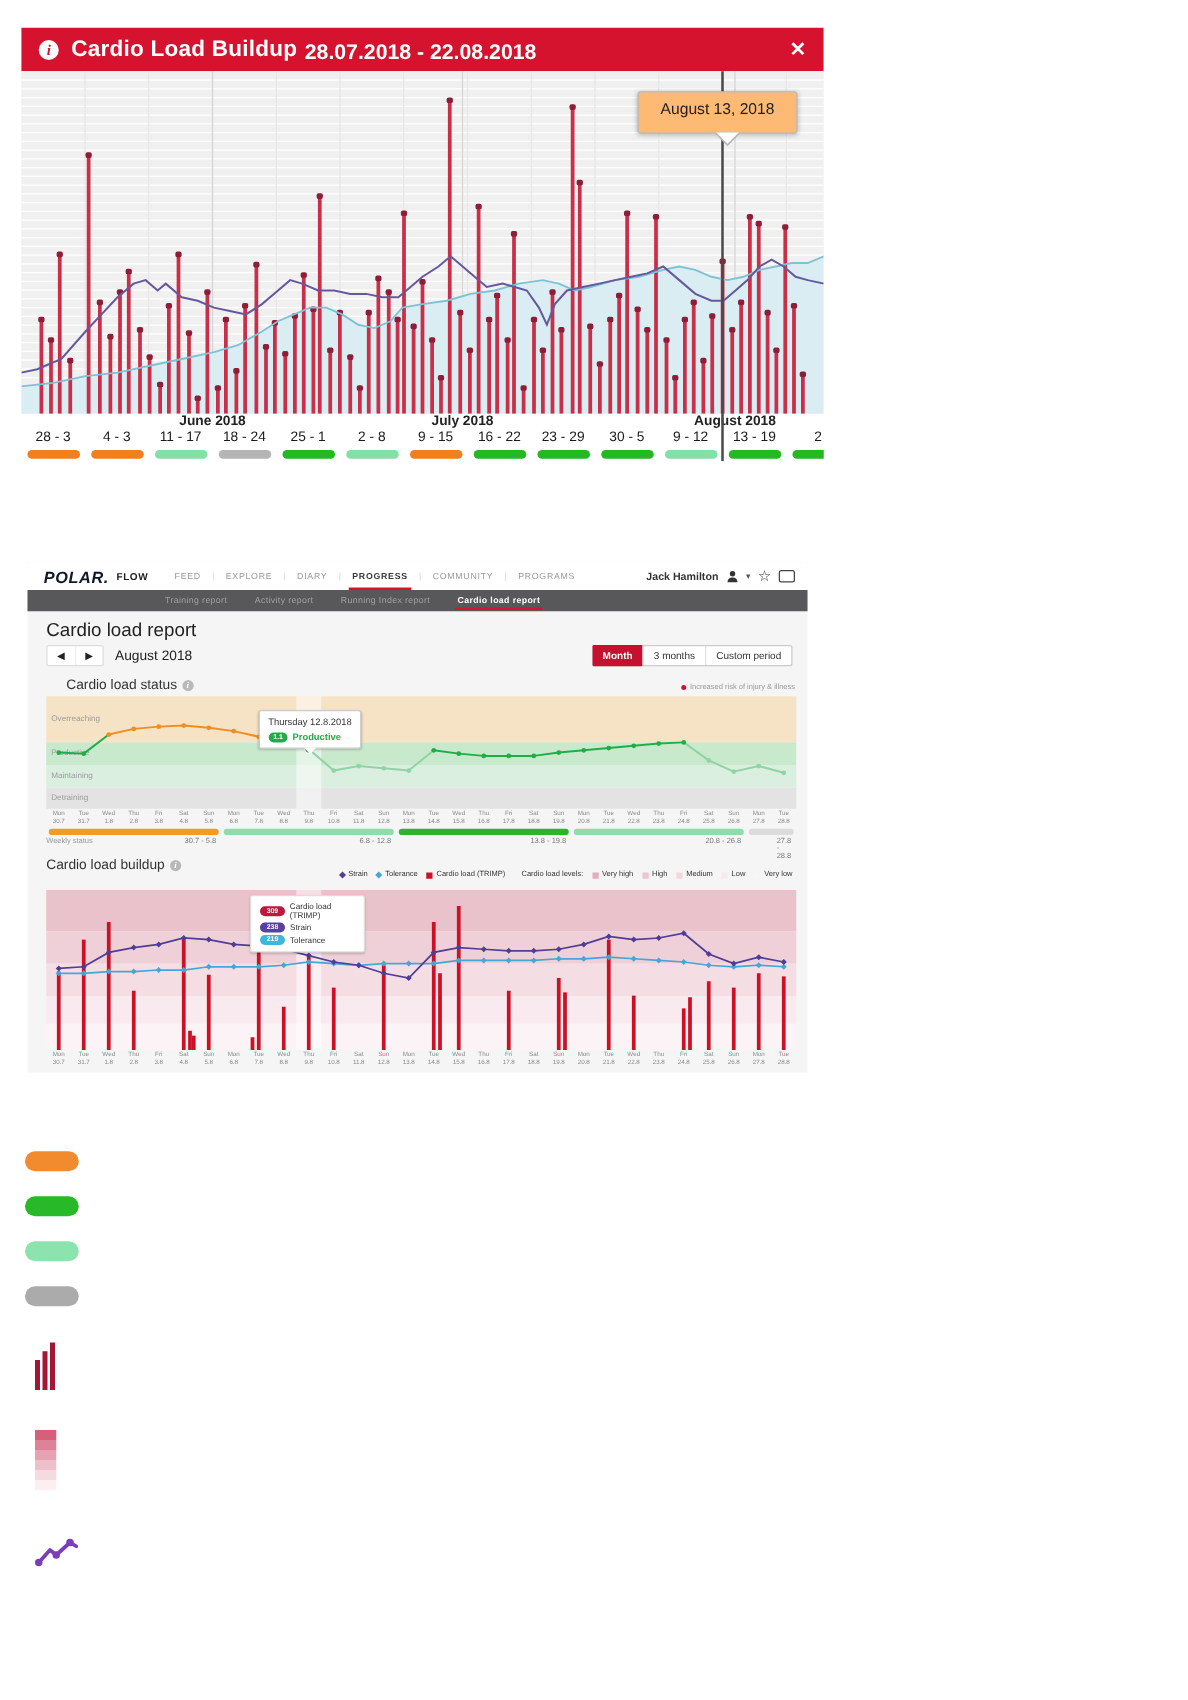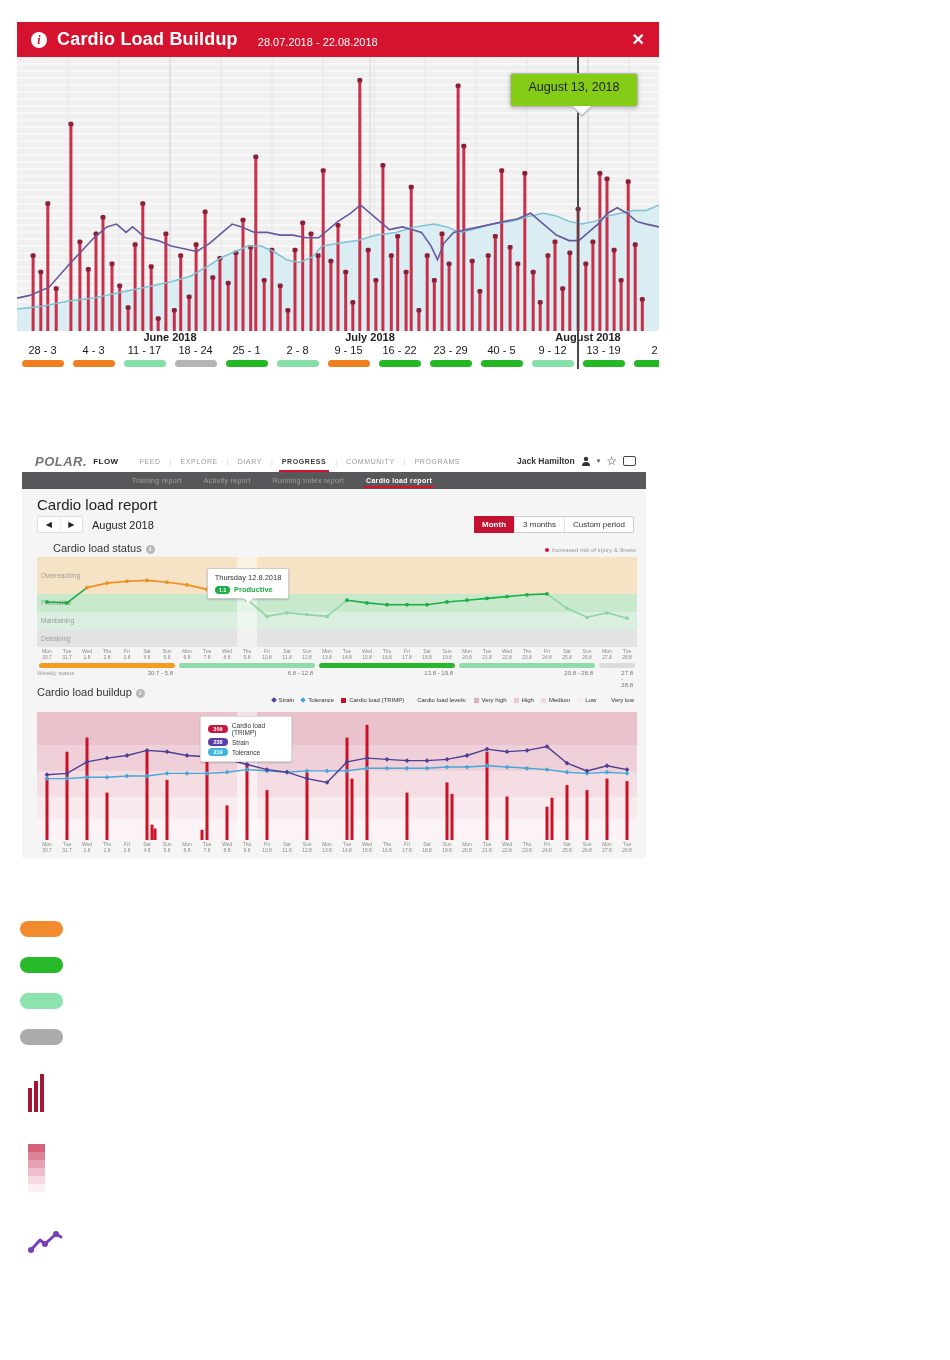--- a/index.html
+++ b/index.html
@@ -7,48 +7,48 @@
          font-family:"Liberation Sans", sans-serif; overflow:hidden; }
 
   
   .ovl { position:absolute; left:17px; top:22px; width:642px; height:347px; overflow:hidden; }
   .ovl-head { position:absolute; left:0; top:0; width:642px; height:35px; background:#d5132f;
               display:flex; align-items:center; color:#fff; }
   .ovl-info { width:16px; height:16px; border-radius:50%; background:#fff; color:#d5132f;
               font:italic bold 12px "Liberation Serif", serif; text-align:center; line-height:16px;
               margin:0 10px 0 14px; }
   .ovl-title { font-size:18px; font-weight:bold; letter-spacing:.2px; }
-  .ovl-dates { font-size:11px; margin-left:20px; margin-top:4px; font-weight:normal; }
+  .ovl-dates { font-size:17px; margin-left:6px; margin-top:4px; font-weight:bold; }
   .ovl-close { position:absolute; right:14px; top:8px; font-size:16px; font-weight:bold; cursor:pointer; }
   .ovl-plot { position:absolute; left:0; top:35px; width:642px; height:274px; background:#f1f0f0; }
   .ovl-months { position:absolute; left:0; top:309px; width:642px; height:14px;font-weight:bold; }
   .ovl-month { position:absolute; transform:translateX(-50%); font-size:11px; color:#222; white-space:nowrap; }
   .ovl-weeks { position:absolute; left:0; top:322px; width:642px; height:14px; }
   .ovl-week { position:absolute; transform:translateX(-50%); font-size:11px; color:#1a1a1a; white-space:nowrap; }
   .ovl-pills { position:absolute; left:0; top:338px; width:642px; height:8px; }
   .ovl-pill { position:absolute; width:42px; height:7px; border-radius:3.5px; transform:translateX(-50%); }
   .crosshair { position:absolute; width:2px; background:#4a4a4a; z-index:5; }
-  .tt-a { position:absolute; left:493px; top:51px; width:128px; background:#84cc16;
+  .tt-a { position:absolute; left:493px; top:51px; width:128px; background:#fdba74;
           border:1px solid #b9b9b9; border-radius:3px; box-shadow:0 1px 4px rgba(0,0,0,.25);
           z-index:6; padding:6px 0 7px 0; }
   .tt-a:after { content:""; position:absolute; left:62px; bottom:-9px; border:9px solid transparent;
                 border-top-color:#fff; border-bottom:none; }
   .tt-a:before { content:""; position:absolute; left:61px; bottom:-11px; border:10px solid transparent;
                  border-top-color:#b9b9b9; border-bottom:none; }
   .tt-a-date { text-align:center; font-size:12.5px; color:#222; margin-bottom:5px; }
   .tt-a-row { display:flex; align-items:center; padding:1.5px 0 1.5px 9px; }
   .tt-a-pill { width:38px; height:14px; border-radius:7px; color:#fff; font-size:10.5px; font-weight:bold;
                text-align:center; line-height:14px; margin-right:7px; }
   .tt-a-lbl { font-size:12px; color:#333; }
 
   
   .site { position:absolute; left:22px; top:450px; width:624px; height:408px; background:#f5f5f5; }
   .site-head { position:absolute; left:0; top:0; width:624px; height:22px; background:#fff;
                display:flex; align-items:center; }
-  .logo { font:italic 900 13px "Liberation Sans", sans-serif; letter-spacing:.5px; color:#737373; margin-left:13px; }
+  .logo { font:italic 900 13px "Liberation Sans", sans-serif; letter-spacing:.5px; color:#0f172a; margin-left:13px; }
   .flowlbl { font-size:8px; font-weight:bold; color:#222; margin-left:6px; letter-spacing:.5px; }
   .nav-items { display:flex; align-items:center; margin-left:12px; }
   .nav-item { font-size:7px; color:#9a9a9a; letter-spacing:.6px; padding:0 9px; position:relative; }
   .nav-sep { color:#d5d5d5; font-size:7px; }
   .nav-item.active { color:#3a3a3a; font-weight:bold; }
   .nav-item.active:after { content:""; position:absolute; left:6px; right:6px; bottom:-7px; height:2px; background:#d5132f; }
   .site-user { position:absolute; right:10px; top:0; height:22px; display:flex; align-items:center; gap:6px; }
   .user-name { font-size:8.5px; font-weight:bold; color:#333; }
   .caret { font-size:7px; color:#555; }
   .star { font-size:12px; color:#333; line-height:12px; }
@@ -362,21 +362,21 @@
   <div class="ovl-weeks" id="ovl-weeks">
       <div class="ovl-week" style="left: 25.5px;">28 - 3</div>
       <div class="ovl-week" style="left: 76.5px;">4 - 3</div>
       <div class="ovl-week" style="left: 127.5px;">11 - 17</div>
       <div class="ovl-week" style="left: 178.5px;">18 - 24</div>
       <div class="ovl-week" style="left: 229.5px;">25 - 1</div>
       <div class="ovl-week" style="left: 280.5px;">2 - 8</div>
       <div class="ovl-week" style="left: 331.5px;">9 - 15</div>
       <div class="ovl-week" style="left: 382.5px;">16 - 22</div>
       <div class="ovl-week" style="left: 433.5px;">23 - 29</div>
-      <div class="ovl-week" style="left: 484.5px;">40 - 5</div>
+      <div class="ovl-week" style="left: 484.5px;">30 - 5</div>
       <div class="ovl-week" style="left: 535.5px;">9 - 12</div>
       <div class="ovl-week" style="left: 586.5px;">13 - 19</div>
       <div class="ovl-week" style="left: 637.5px;">2</div>
     </div>
   <div class="ovl-pills" id="ovl-pills">
       <div class="ovl-pill" style="left: 25.5px; background: rgb(240, 128, 31);"></div>
       <div class="ovl-pill" style="left: 76.5px; background: rgb(240, 128, 31);"></div>
       <div class="ovl-pill" style="left: 127.5px; background: rgb(132, 224, 166);"></div>
       <div class="ovl-pill" style="left: 178.5px; background: rgb(181, 181, 181);"></div>
       <div class="ovl-pill" style="left: 229.5px; background: rgb(37, 184, 37);"></div>

